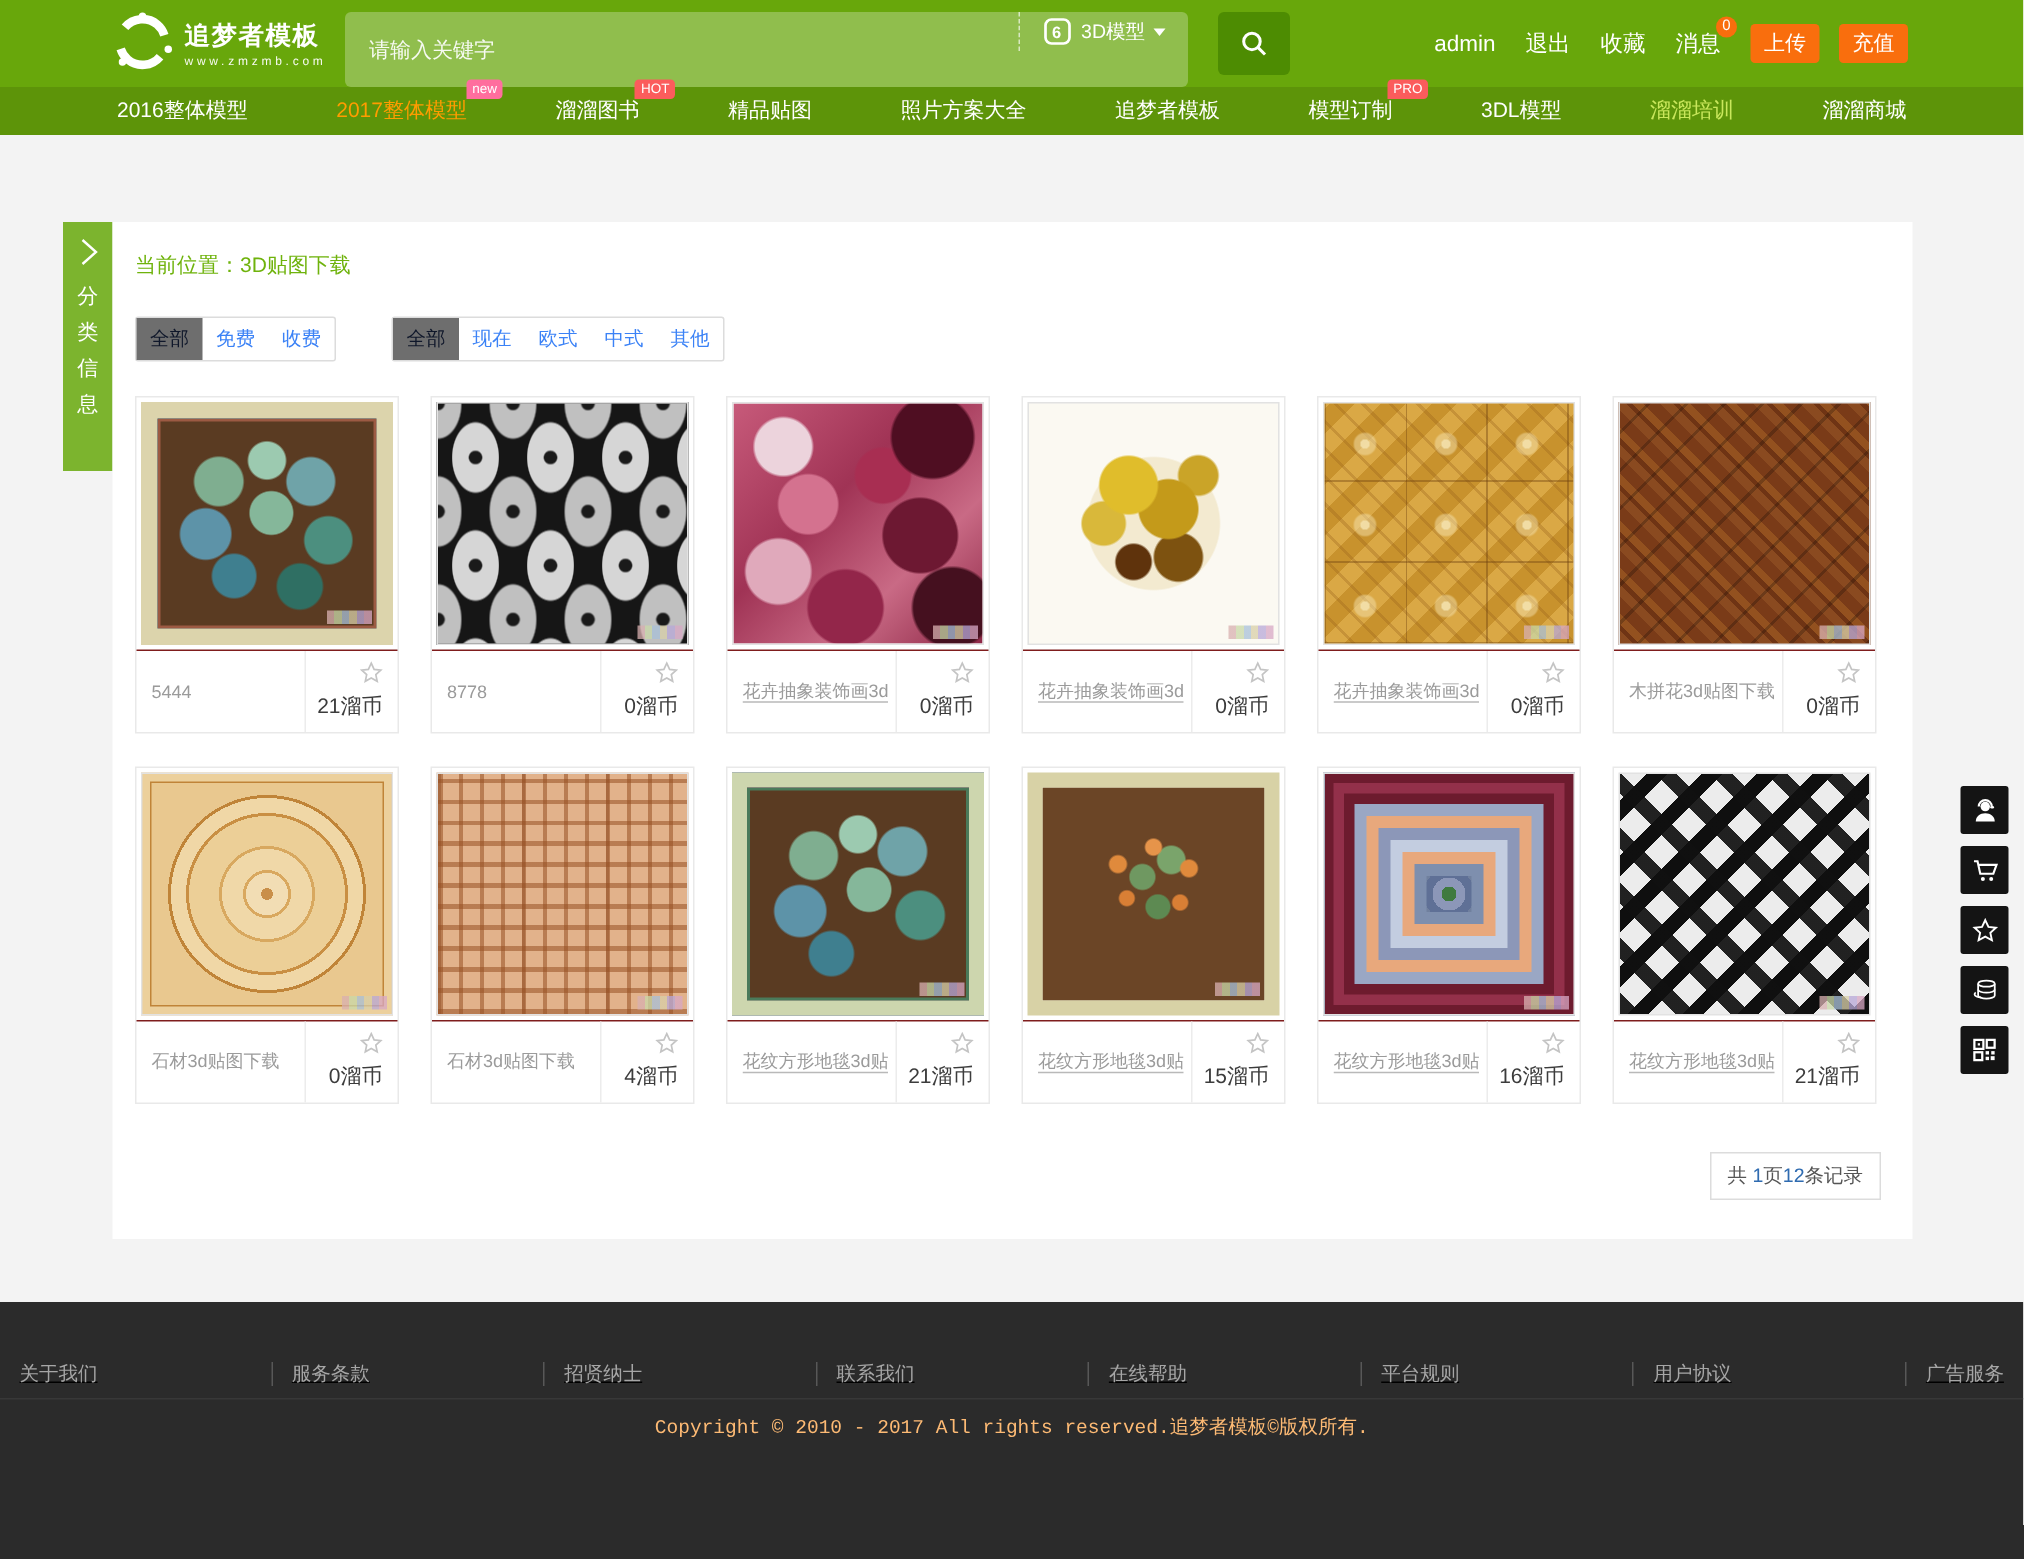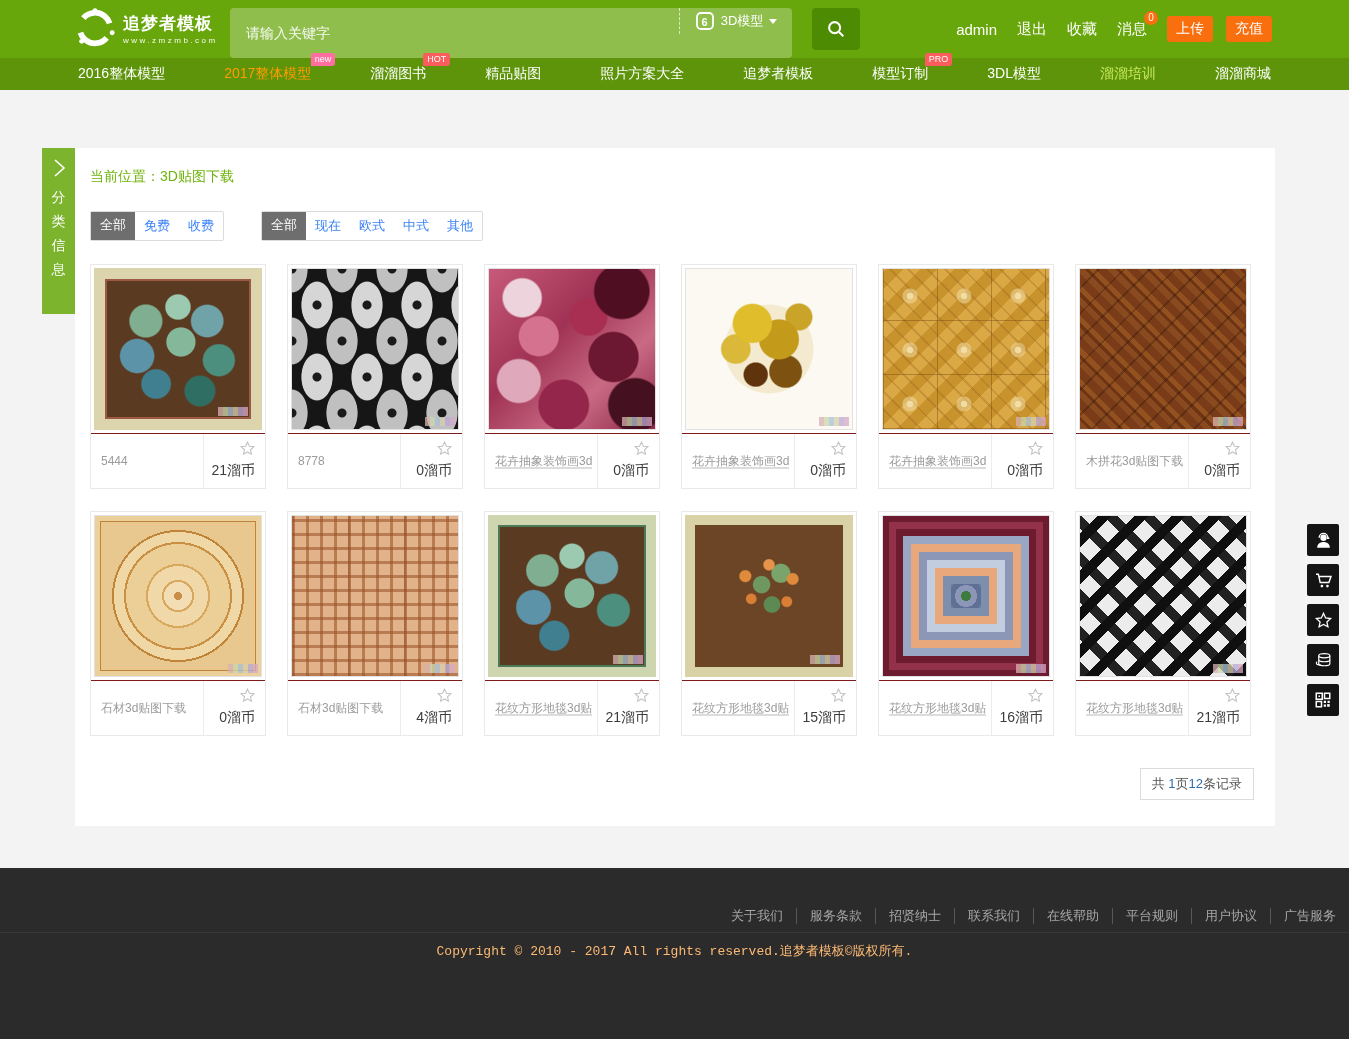--- a/index.html
+++ b/index.html
@@ -45,21 +45,21 @@
   .cat-tab{position:absolute;top:148px;left:42px;width:33px;height:166px;background:#7cb42e;color:#fff;text-align:center;}
   .cat-tab svg{display:block;margin:9px auto 6px;}
   .cat-char{display:block;font-size:14px;line-height:24px;}
 
   
   .main{position:absolute;top:148px;left:75px;width:1200px;height:678px;background:#fff;}
   .breadcrumb{position:absolute;top:20px;left:15px;font-size:14px;color:#6fb30c;}
   .filters{position:absolute;top:63px;left:15px;display:flex;gap:37px;}
   .filter-group{display:flex;border:1px solid #dcdcdc;border-radius:2px;background:#fff;}
   .filter-item{font-size:13px;color:#3b82f6;padding:6px 9px;line-height:16px;}
-  .filter-item[data-active="true"]{background:#6e6e6e;color:#ffffff;font-family:Liberation Mono, monospace;}
+  .filter-item[data-active="true"]{background:#6e6e6e;color:#0f172a;}
 
   
   .grid{position:absolute;top:116px;left:15px;display:grid;grid-template-columns:repeat(6,176px);column-gap:21px;row-gap:22px;}
   .card{width:176px;background:#fff;border:1px solid #e9e9e9;box-sizing:border-box;}
   .thumb-wrap{padding:3px;}
   .thumb{position:relative;height:162px;border:1px solid #e2e2e2;box-sizing:border-box;background:#ccc;background-repeat:no-repeat;}
   .thumb::after{content:"";position:absolute;right:3px;bottom:3px;width:30px;height:9px;opacity:.75;
     background:linear-gradient(90deg,#d8b0b0 0 5px,#c9d8a8 5px 10px,#a8c0d8 10px 15px,#d8cfa8 15px 20px,#b8a8d8 20px 25px,#d8a8c5 25px 30px);}
   .info{position:relative;height:54px;border-top:1px solid #7f1d1d;}
   .info .title{position:absolute;left:10px;top:50%;transform:translateY(-50%);font-size:12px;color:#9b9b9b;white-space:nowrap;overflow:hidden;max-width:100px;}
@@ -152,21 +152,21 @@
   
   .pager{position:absolute;right:21px;bottom:26px;border:1px solid #dcdcdc;padding:6px 11px;font-size:13px;color:#555;background:#fff;}
   .pager b{font-weight:normal;color:#2f6bb0;}
 
   
   .float{position:absolute;right:10px;top:524px;display:flex;flex-direction:column;gap:8px;}
   .fbtn{width:32px;height:32px;background:#141414;border-radius:2px;display:flex;align-items:center;justify-content:center;}
 
   
   .footer{position:absolute;top:868px;left:0;right:0;height:171px;background:#2b2b2b;}
-  .footer-links{position:absolute;top:40px;left:0;right:0;display:flex;justify-content:flex-end;}
+  .footer-links{position:absolute;top:40px;left:0;right:0;display:flex;justify-content:space-between;text-decoration:underline;}
   .flink{color:#a6a6a6;font-size:13px;padding:0 13px;line-height:16px;}
   .flink + .flink{border-left:1px solid #585858;}
   .footer-divider{position:absolute;top:64px;left:0;right:0;border-top:1px solid #383838;}
   .copyright{position:absolute;top:74px;left:0;right:0;text-align:center;color:#fdba74;font-size:13px;font-family:Liberation Mono, monospace;}
 </style>
 </head>
 <body>
 
 <div class="page" data-interactable="false">
 

